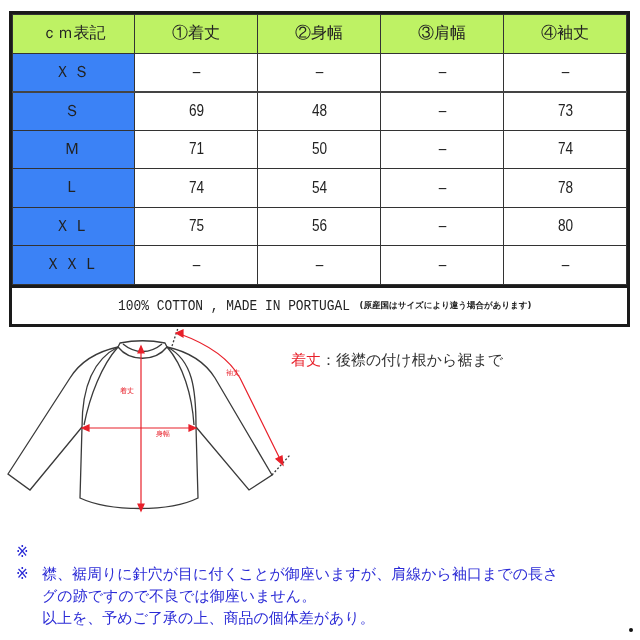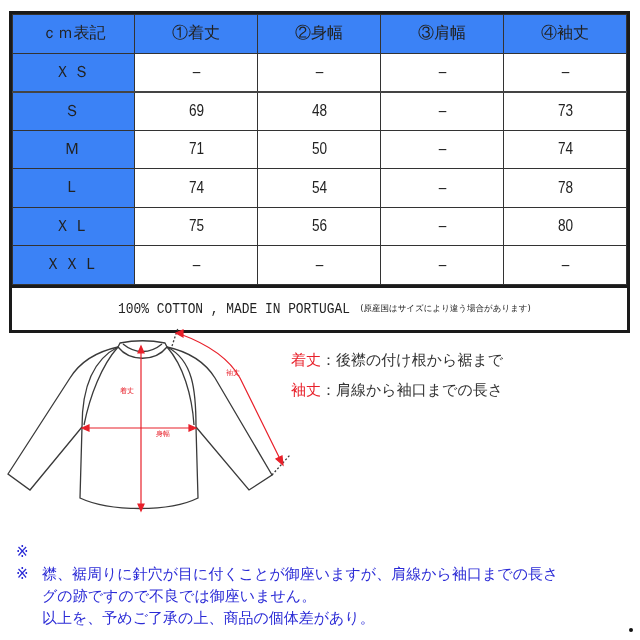--- a/index.html
+++ b/index.html
@@ -9,33 +9,33 @@
   .size-table {
     position: absolute; left: 9px; top: 11px; width: 621px;
     border: 3px solid #1a1a1a;
   }
   table { border-collapse: collapse; width: 100%; table-layout: fixed; }
   td, th {
     height: 38.5px; text-align: center; vertical-align: middle;
     border: 1.5px solid #333; font-weight: normal;
     font-family: "Liberation Sans", sans-serif; font-size: 16px; color: #222;
   }
-  th { background: #3b82f6; }
+  th { background: #bef264; }
   td.size-label { background: #3b82f6; letter-spacing: 3px; }
   td.val { font-family: "Liberation Sans Narrow", "Liberation Sans", sans-serif; font-size: 16px; transform: scaleX(0.85); }
   tr.thick-top td { border-top: 2.5px solid #444; }
   col.c0 { width: 122px; }
   .footer-row {
-    border-top: 3px solid #1a1a1a; height: 45px;
+    border-top: 3px solid #1a1a1a; height: 39px;
     display: flex; align-items: center; justify-content: center;
     font-family: "Liberation Mono", monospace; font-size: 14px; color: #222;
     white-space: nowrap;
   }
   .footer-main { transform: scaleX(0.92); display: inline-block; }
-  .footer-note { font-size: 8.5px; font-family: "DejaVu Sans", sans-serif; margin-left: 0; font-weight: normal; }
+  .footer-note { font-size: 8.5px; font-family: "DejaVu Sans", sans-serif; margin-left: 0; font-weight: bold; }
 
   .diagram { position: absolute; left: 0; top: 325px; width: 300px; height: 210px; }
 
   .legend { position: absolute; left: 291px; top: 350px; }
   .legend-row { height: 30px; font-size: 15px; line-height: 20px; white-space: nowrap; color: #333; }
   .legend-key { color: #e8202a; }
 
   .notes { position: absolute; left: 16px; top: 541px; font-size: 15px; color: #2b2bd6; line-height: 22px; }
   .note-line { white-space: nowrap; display: flex; }
   .note-mark { width: 26px; display: inline-block; }
@@ -151,23 +151,20 @@
     <text x="120" y="393" font-size="7" fill="#e8202a" font-family="DejaVu Sans, sans-serif">着丈</text>
     <text x="156" y="436" font-size="7" fill="#e8202a" font-family="DejaVu Sans, sans-serif">身幅</text>
     <text x="226" y="375" font-size="7" fill="#e8202a" font-family="DejaVu Sans, sans-serif">袖丈</text>
   </svg>
 </div>
 
 <div class="legend">
   <div class="legend-row">
     <span class="legend-key">着丈</span><span>：後襟の付け根から裾まで</span>
   </div>
-  <div class="legend-row">
-    <span class="legend-key">袖丈</span><span>：肩線から袖口までの長さ</span>
-  </div>
 </div>
 
 <div class="notes">
   <div class="note-line">
     <span class="note-mark">※</span>
   </div>
   <div class="note-line">
     <span class="note-mark">※</span>
     <span>襟、裾周りに針穴が目に付くことが御座いますが、肩線から袖口までの長さ</span>
   </div>

